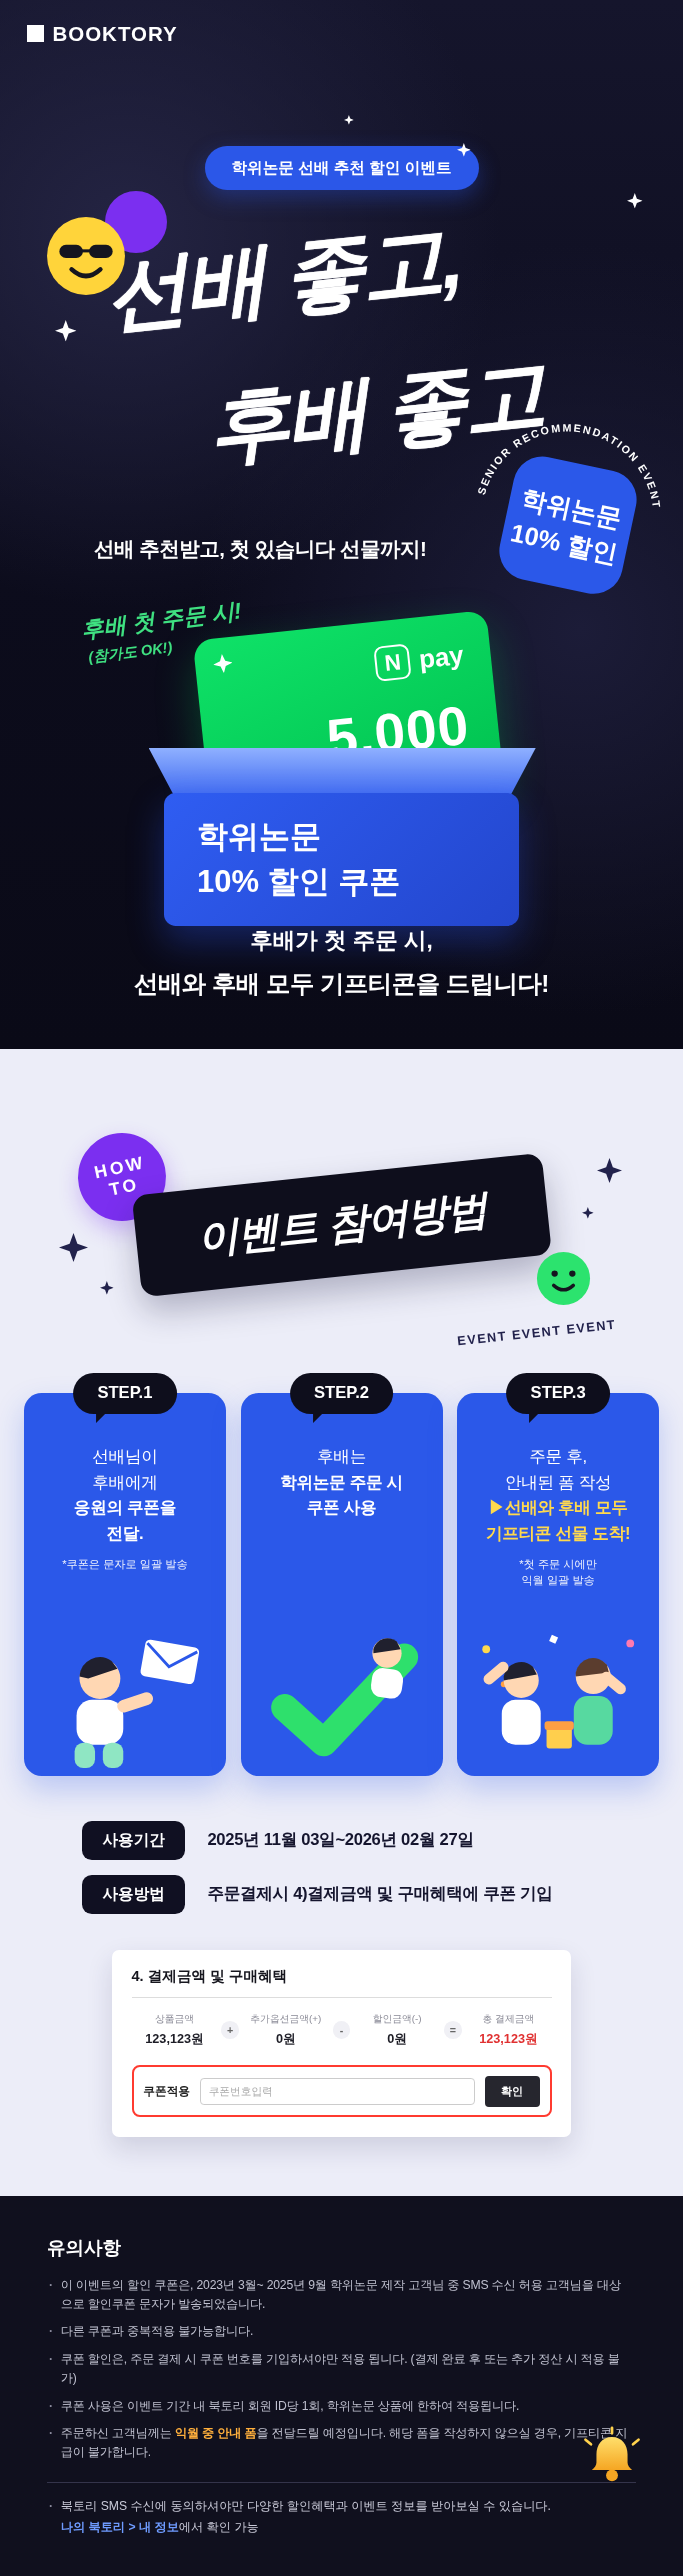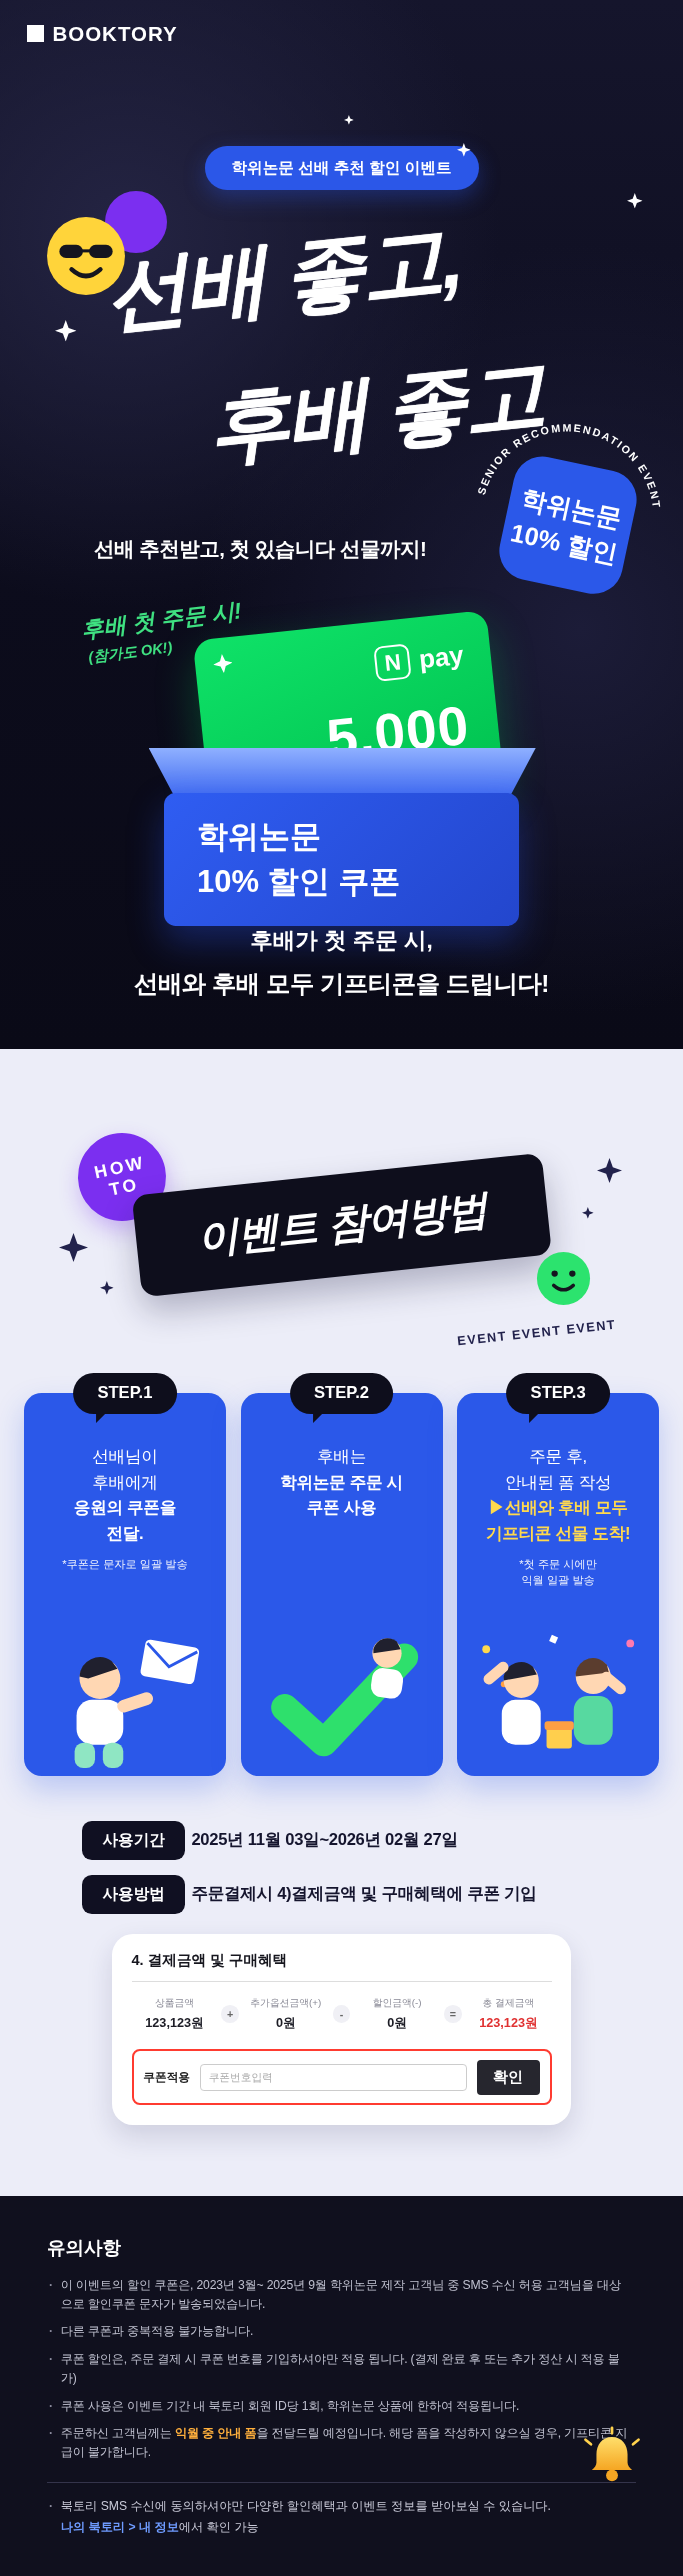--- a/index.html
+++ b/index.html
@@ -125,44 +125,44 @@
     content: ""; position: absolute; left: 23.4px; bottom: -8.8px; width: 0; height: 0;
     border-top: 10.7px solid #0e0e1c; border-right: 10.7px solid transparent;
   }
   .step-line { font-size: 16.6px; line-height: 1.55; font-weight: 500; letter-spacing: -0.3px; }
   .step-line.b { font-weight: 800; }
   .step-line.y { font-weight: 800; color: #ffd94d; }
   .step-note { margin-top: 8.8px; font-size: 11.2px; line-height: 1.5; color: rgba(255,255,255,.92); }
   .step-illo { position: absolute; left: 0; right: 0; bottom: 7.8px; height: 146px; }
 
   .info-rows { margin: 45px 0 0 82px; display: flex; flex-direction: column; gap: 15.6px; }
-  .info-row { display: flex; align-items: center; gap: 6px; }
+  .info-row { display: flex; align-items: center; gap: 22px; }
   .info-pill { background: #101022; color: #fff; font-size: 15.6px; font-weight: 800; padding: 8.8px 20.5px; border-radius: 9.8px; white-space: nowrap; }
   .info-value { color: #15152e; font-size: 16.6px; font-weight: 600; letter-spacing: -0.3px; }
 
   .pay-mock {
-    width: 459px; margin: 20px auto 0; background: #fff; border-radius: 21px;
+    width: 459px; margin: 36px auto 0; background: #fff; border-radius: 7px;
     box-shadow: 0 11.7px 27px rgba(30,30,80,.14); padding: 17.6px 19.5px 19.5px;
   }
   .pm-title { font-size: 14.6px; font-weight: 800; color: #16161e; }
   .pm-div { height: 1px; background: #ddd; margin: 10.7px 0 12.7px; }
   .pm-amounts { display: flex; align-items: center; justify-content: space-between; padding: 2px 2px 9.8px; }
   .pm-col { display: flex; flex-direction: column; align-items: center; gap: 4.9px; min-width: 82px; }
   .pm-label { font-size: 9.8px; color: #8a8a96; white-space: nowrap; }
   .pm-value { font-size: 12.7px; font-weight: 800; color: #1d1d26; }
   .pm-value.total { color: #e03131; }
   .pm-op { width: 17.6px; height: 17.6px; border-radius: 50%; background: #f0f0f5; color: #666;
            font-size: 10.7px; font-weight: 700; display: flex; align-items: center; justify-content: center; }
   .pm-coupon { margin-top: 7.8px; border: 2px solid #ff3b30; border-radius: 7.8px; padding: 8.8px 9.8px;
                display: flex; align-items: center; gap: 9.8px; }
   .pm-coupon-label { font-size: 11.7px; font-weight: 800; color: #222; white-space: nowrap; }
   .pm-input { flex: 1; height: 27px; border: 1px solid #ccc; border-radius: 3.9px; font-size: 10.7px;
               padding: 0 7.8px; color: #333; background: #fff; font-family: inherit; }
   .pm-input::placeholder { color: #aaa; }
-  .pm-confirm { background: #26262e; color: #fff; border: none; border-radius: 3.9px; font-size: 15px;
+  .pm-confirm { background: #26262e; color: #fff; border: none; border-radius: 3.9px; font-size: 11px;
                 font-weight: 700; padding: 7.8px 16.6px; cursor: pointer; font-family: inherit; }
 
   
   .footer { position: relative; width: 683px; min-height: 380px; background: #10101e;
             color: #bfc0cf; padding: 39px 47px 25px; }
   .f-title { color: #fff; font-size: 18.5px; font-weight: 800; margin-bottom: 15.6px; font-family: Liberation Serif, serif; }
   .f-list { list-style: none; max-width: 582px; }
   .f-item { position: relative; padding-left: 13.7px; font-size: 12.2px; line-height: 1.6;
             margin-bottom: 7.8px; letter-spacing: -0.2px; }
   .f-item::before { content: "·"; position: absolute; left: 2px; top: 0; color: #8b8c9e; font-weight: 700; }

